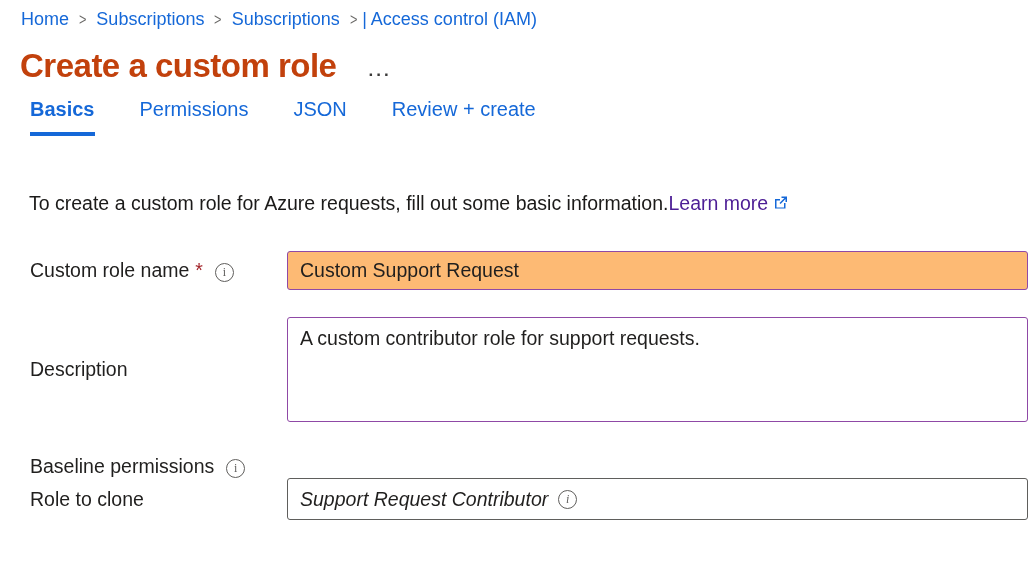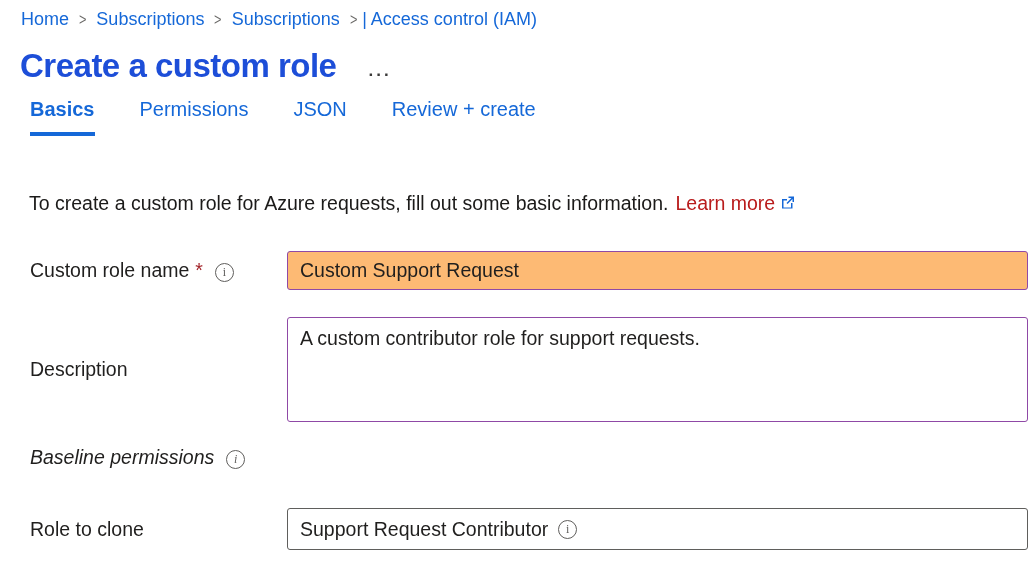--- a/index.html
+++ b/index.html
@@ -16,43 +16,43 @@
     display: flex;
     align-items: center;
     white-space: nowrap;
   }
   .crumb { color: #1568d8; text-decoration: none; cursor: pointer; }
   .crumb-sep { color: #6b6a68; margin: 0 9px; font-size: 16px; transform: scaleX(0.8); display: inline-block; }
   .crumb-sep.tight { margin-right: 4px; }
 
   
   .page-header { margin: 17px 0 0 20px; display: flex; align-items: center; }
-  .page-title { font-size: 33px; font-weight: 700; letter-spacing: -0.5px; color: #1d4ed8; }
+  .page-title { font-size: 33px; font-weight: 700; letter-spacing: -0.5px; color: #c2410c; }
   .more-btn { margin-left: 32px; margin-top: 10px; color: #3b3a39; font-size: 17px; letter-spacing: 3px; cursor: pointer; font-weight: 700; }
 
   
   .tabs { margin: 13px 0 0 30px; display: flex; }
   .tab {
     color: #1568d8; font-size: 20px; margin-right: 45px;
     padding-bottom: 11px; cursor: pointer; border-bottom: 4px solid transparent;
   }
   .tab.active { font-weight: 700; border-bottom: 4px solid #1568d8; }
 
   
   .intro { margin: 56px 0 0 29px; font-size: 19.5px; color: #1b1a19; display: flex; align-items: center; }
-  .intro a { color: #b91c1c; text-decoration: none; margin-left: 7px; cursor: pointer; }
+  .intro a { color: #4c1d95; text-decoration: none; cursor: pointer; }
   .ext-icon { margin-left: 5px; display: inline-block; }
 
   
   .form { margin-left: 30px; }
   .form-row { display: grid; grid-template-columns: 257px 1fr; align-items: center; }
   .row-name { margin-top: 36px; }
   .row-desc { margin-top: 27px; align-items: center; }
-  .row-baseline { margin-top: 24px; font-style: italic; }
-  .row-clone { margin-top: 39px; }
+  .row-baseline { margin-top: 33px; }
+  .row-clone { }
 
   .field-label { font-size: 19.5px; color: #201f1e; display: flex; align-items: flex-end; }
   .req { color: #a4262c; margin-left: 6px; font-size: 19.5px; }
   .info-icon {
     width: 19px; height: 19px; border: 1.2px solid #5f5e5c; border-radius: 50%;
     color: #5f5e5c; font-size: 12px; line-height: 17px; text-align: center;
     display: inline-block; margin-left: 12px; font-family: "Liberation Serif", serif;
     flex: 0 0 auto; cursor: default;
   }
   .info-icon.in-box { margin-left: 10px; }
@@ -82,21 +82,21 @@
   }
   .radio-item.checked .radio-circle { border-color: #1070d0; }
   .radio-dot { width: 11px; height: 11px; border-radius: 50%; background: #1070d0; }
   .radio-label { font-size: 19.5px; color: #201f1e; margin-left: 11px; }
 
   
   .combo {
     width: 100%; height: 42px;
     border: 1px solid #5f5e5c; border-radius: 3px;
     display: flex; align-items: center; padding: 0 12px;
-    font-size: 19.5px; color: #201f1e; cursor: pointer; background: #fff;
+    font-size: 19.5px; color: #201f1e; cursor: pointer; background: #fff; font-style: italic;
   }
 </style>
 </head>
 <body>
 
 <nav class="breadcrumb">
   <a class="crumb">Home</a>
   <span class="crumb-sep">&gt;</span>
   <a class="crumb">Subscriptions</a>
   <span class="crumb-sep">&gt;</span>

